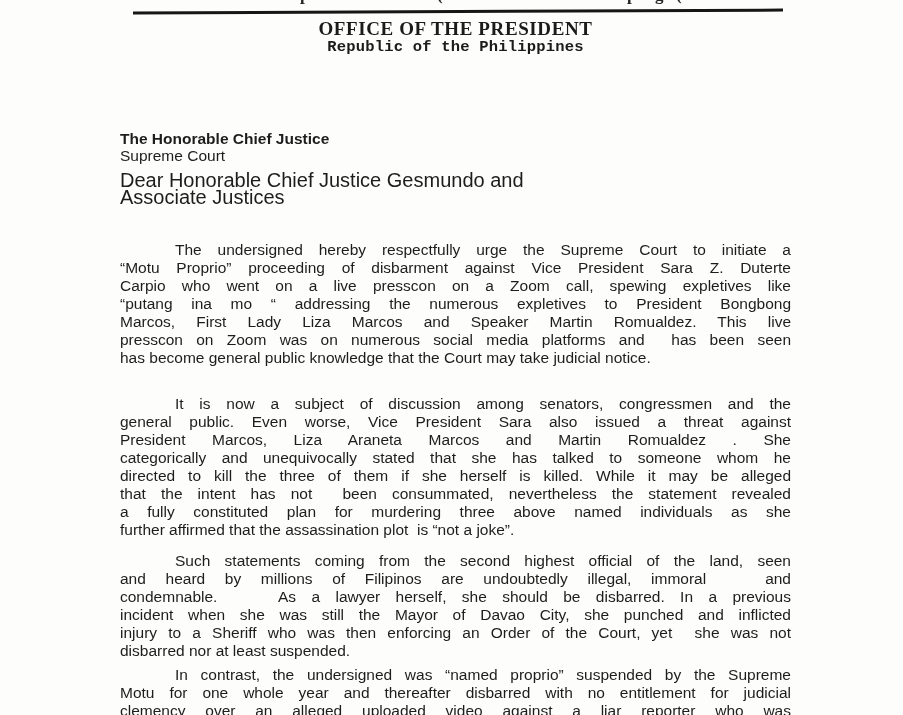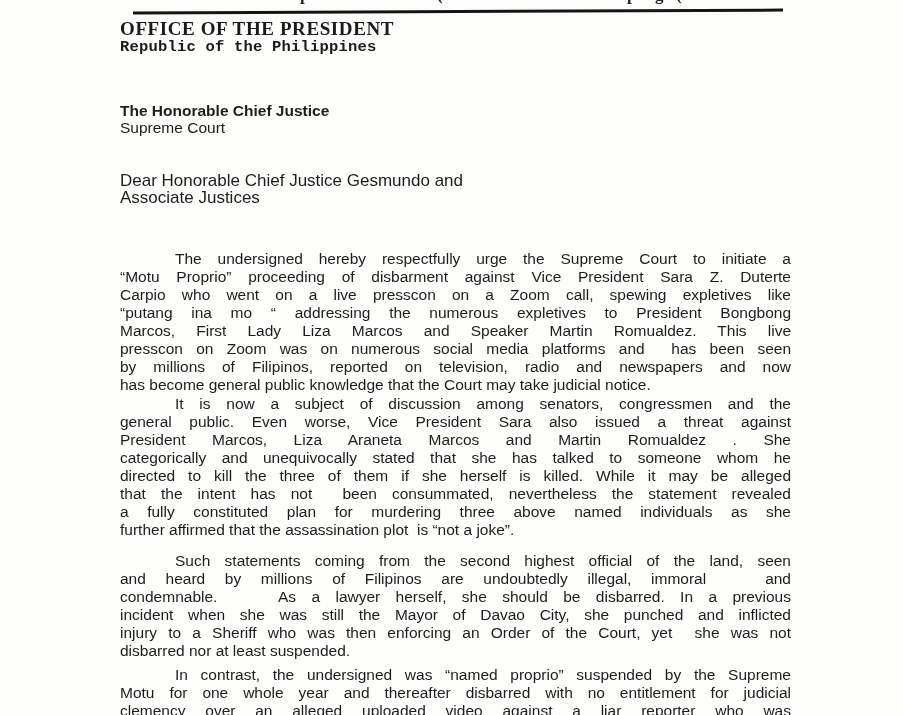--- a/index.html
+++ b/index.html
@@ -44,20 +44,21 @@
     height: 3px;
     background: #161616;
     transform: rotate(-0.25deg);
   }
 
   .letterhead {
     position: absolute;
     left: 120px;
     top: 19px;
     width: 671px;
+    text-align: center;
     font-family: "Liberation Serif", serif;
     font-weight: bold;
     color: #1b1b1b;
   }
   .office-line {
     font-size: 19px;
     letter-spacing: 0.6px;
     line-height: 20px;
   }
   .republic-line {
@@ -66,25 +67,25 @@
     line-height: 16px;
     font-family: Liberation Mono, monospace;
   }
 
   .content-block {
     position: absolute;
     left: 120px;
     width: 671px;
   }
   .recipient    { top: 102px; font-size: 15.5px; line-height: 17px; }
-  .salutation   { top: 172px; font-size: 17px; line-height: 17px; }
-  .bold         { font-weight: bold; }
+  .salutation   { top: 172px; font-size: 20px; line-height: 17px; }
+  .bold         { font-weight: bold; margin-top: 28px; }
 
   .para { font-size: 15.5px; line-height: 18px; }
-  .para-1 { top: 241px; margin-top: 9px; }
+  .para-1 { top: 241px; }
   .para-2 { top: 395px; }
   .para-3 { top: 552px; }
   .para-4 { top: 666px; }
 
   .jline {
     text-align: justify;
     text-align-last: justify;
     white-space: normal;
   }
   .pend  { text-align-last: left; }
@@ -120,21 +121,20 @@
     <div>Associate Justices</div>
   </div>
 
   <div class="content-block para para-1">
     <div class="jline pfirst">The undersigned hereby respectfully urge the Supreme Court to initiate a</div>
     <div class="jline">“Motu Proprio” proceeding of disbarment against Vice President Sara Z. Duterte</div>
     <div class="jline">Carpio who went on a live presscon on a Zoom call, spewing expletives like</div>
     <div class="jline">“putang ina mo “ addressing the numerous expletives to President Bongbong</div>
     <div class="jline">Marcos, First Lady Liza Marcos and Speaker Martin Romualdez. This live</div>
     <div class="jline">presscon on Zoom was on numerous social media platforms and&nbsp; has been seen</div>
-    <div class="jline">by millions of Filipinos, reported on television, radio and newspapers and now</div>
     <div class="jline pend">has become general public knowledge that the Court may take judicial notice.</div>
   </div>
 
   <div class="content-block para para-2">
     <div class="jline pfirst">It is now a subject of discussion among senators, congressmen and the</div>
     <div class="jline">general public. Even worse, Vice President Sara also issued a threat against</div>
     <div class="jline">President Marcos, Liza Araneta Marcos and Martin Romualdez . She</div>
     <div class="jline">categorically and unequivocally stated that she has talked to someone whom he</div>
     <div class="jline">directed to kill the three of them if she herself is killed. While it may be alleged</div>
     <div class="jline">that the intent has not&nbsp; been consummated, nevertheless the statement revealed</div>

